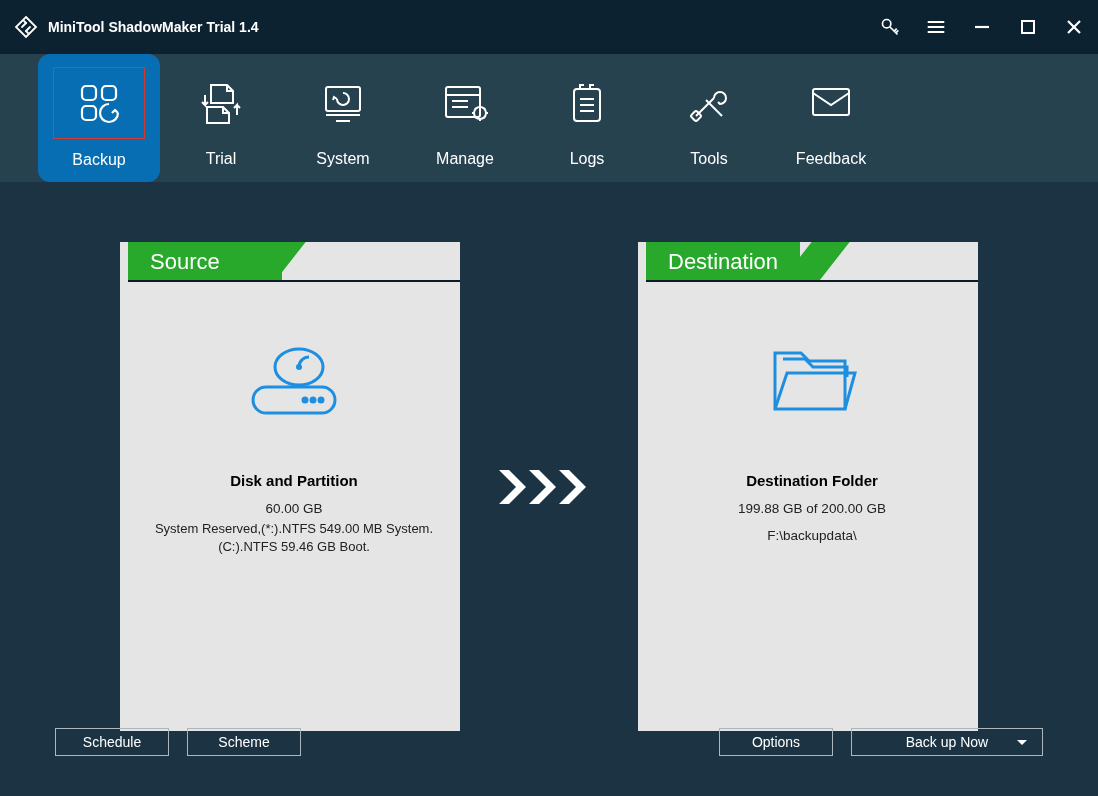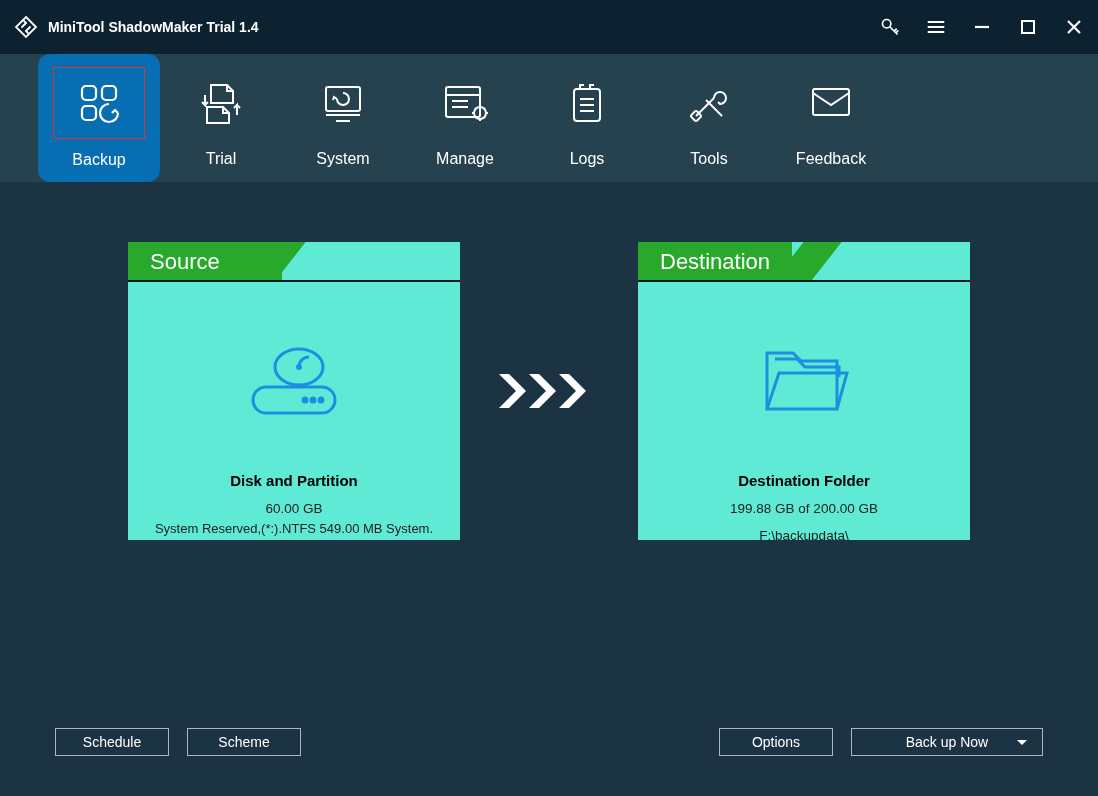--- a/index.html
+++ b/index.html
@@ -15,21 +15,21 @@
   .navbar{height:128px;background:#27424f;display:flex;}
   .nav-item{width:122px;height:128px;display:flex;flex-direction:column;align-items:center;justify-content:center;gap:12px;color:#fff;cursor:pointer;position:relative;}
   .nav-item:first-child{margin-left:38px;}
   .nav-item.active{background:#086eb4;border-radius:12px;}
   .nav-item.active .nav-icon-box{border:1px solid #d13a2f;outline: none;}
   .nav-icon-box{width:90px;height:70px;display:flex;align-items:center;justify-content:center;}
   .nav-label{font-size:16px;}
   
   .main{position:absolute;top:182px;left:0;right:0;bottom:0;padding:0 55px;}
   .cards-row{display:flex;align-items:center;justify-content:center;gap:34px;margin-top:60px;}
-  .card{width:332px;height:298px;background:#5eead4;position:relative;overflow:hidden;cursor:pointer;}
+  .card{width:332px;height:489px;background:#e5e5e5;position:relative;overflow:hidden;cursor:pointer;padding-left:8px;}
   .card-header{height:40px;position:relative;}
   .card-header .ribbon{position:absolute;left:0;top:0;height:40px;background:#28a92c;color:#fff;font-size:22px;display:flex;align-items:center;padding:0 22px 0 22px;min-width:110px;}
   .card-header .slash{position:absolute;top:0;height:40px;width:38px;background:#28a92c;transform:skewX(-38deg);}
   .card-header .slash.src{left:124px;}
   .card-header .slash.dst{left:150px;}
   .card-header::after{content:"";position:absolute;right:0;top:38px;left:0;height:2px;background:#0b1a23;}
   .card-body{padding-top:40px;text-align:center;color:#000;}
   .card-icon{height:120px;display:flex;align-items:center;justify-content:center;}
   .card-title{font-weight:700;font-size:15px;margin-top:30px;}
   .card-line{font-size:13.5px;margin-top:12px;color:#222;}

